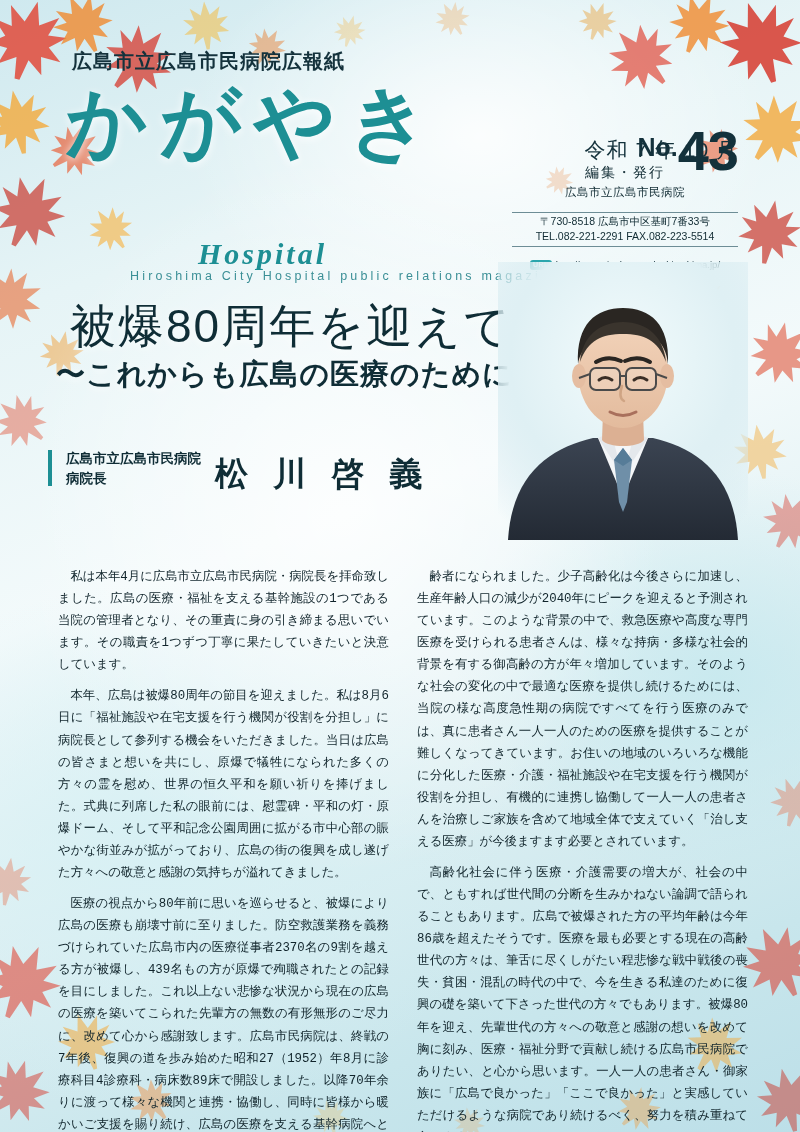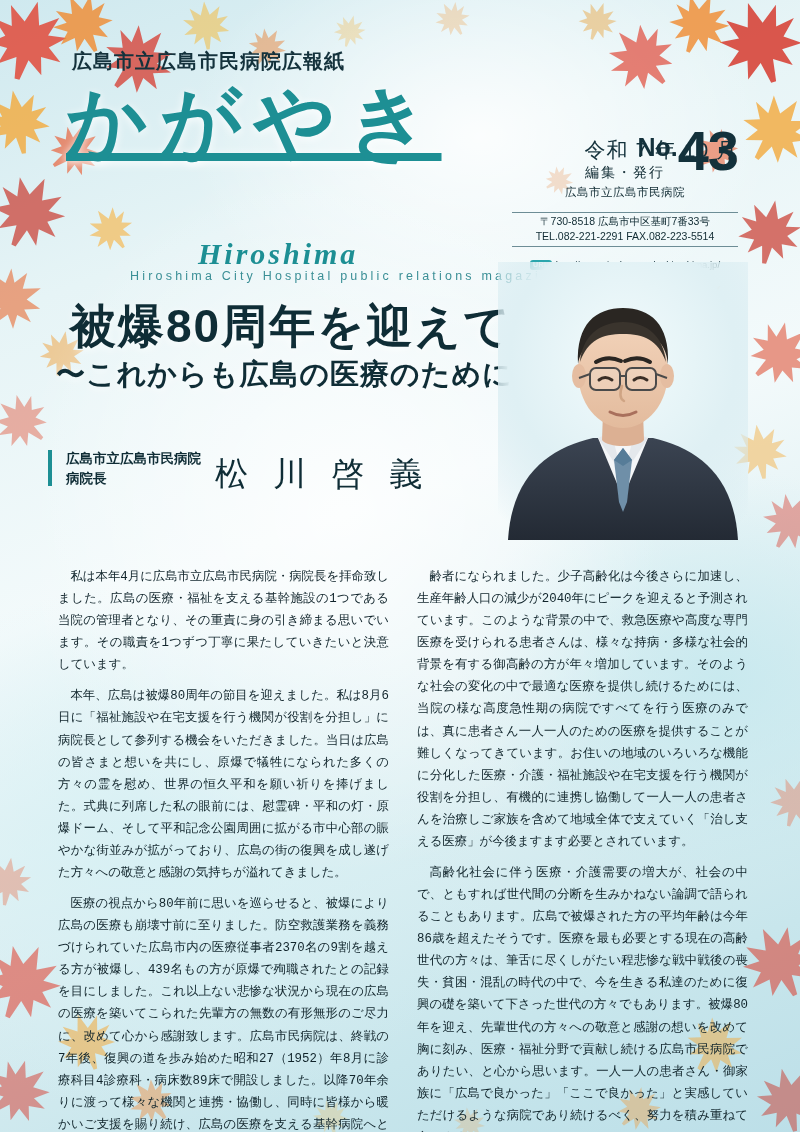--- a/index.html
+++ b/index.html
@@ -54,21 +54,20 @@
     position: absolute;
     left: 66px;
     top: 82px;
     font-size: 80px;
     font-weight: bold;
     color: #1d8f94;
     letter-spacing: 12px;
     line-height: 1;
     text-shadow: 0 2px 10px rgba(255,255,255,0.9);
     font-family: "DejaVu Sans", sans-serif;
-    text-decoration: underline;
   }
   .masthead-roman {
     position: absolute;
     left: 130px;
     top: 221px;
     font-size: 12.5px;
     color: #3b8f96;
     letter-spacing: 3.2px;
     white-space: nowrap;
     margin-top: 48px;
@@ -166,21 +165,21 @@
     letter-spacing: 0.5px;
     line-height: 1.1;
   }
 
   
   .headline-main {
     position: absolute;
     left: 70px;
     top: 296px;
     font-size: 46px;
-    font-weight: bold;
+    font-weight: normal;
     color: #0f2d36;
     letter-spacing: 2px;
     white-space: nowrap;
     text-shadow: 0 2px 8px rgba(255,255,255,0.85);
   }
   .headline-sub {
     position: absolute;
     left: 56px;
     top: 355px;
     font-size: 29px;
@@ -208,21 +207,21 @@
   }
   .byline-org {
     font-size: 13.5px;
     color: #0f2d36;
     line-height: 1.45;
     font-weight: bold;
     padding-bottom: 2px;
   }
   .byline-name {
     font-size: 33px;
-    font-weight: normal;
+    font-weight: bold;
     color: #0f2d36;
     letter-spacing: 8px;
     line-height: 1;
     padding-bottom: 0px;
   }
 
   
   .portrait {
     position: absolute;
     right: 52px;
@@ -311,21 +310,21 @@
       <use href="#mleaf" x="0" y="0" transform="translate(330,1116) scale(0.55) rotate(-14)" fill="#f0bb55" opacity="0.28"></use>
       <use href="#mleaf" x="0" y="0" transform="translate(470,1122) scale(0.5) rotate(30)" fill="#eda04a" opacity="0.25"></use>
     </svg>
   </div>
 
   <div class="haze"></div>
 
   <div class="masthead-sub">広島市立広島市民病院広報紙</div>
   <div class="masthead-title">かがやき</div>
   <div class="masthead-roman">Hiroshima City Hospital public relations magazine</div>
-  <div class="masthead-kagayaki">Hiroshima</div>
+  <div class="masthead-kagayaki">Hospital</div>
 
   <div class="issue-no">
     <span class="no-label">No.</span><span class="no-num">43</span>
   </div>
   <div class="issue-date">令和 7 年 10 月</div>
 
   <div class="pub-box">
     <div class="pub-head">編集・発行</div>
     <div class="pub-name">広島市立広島市民病院</div>
     <div class="pub-line">

